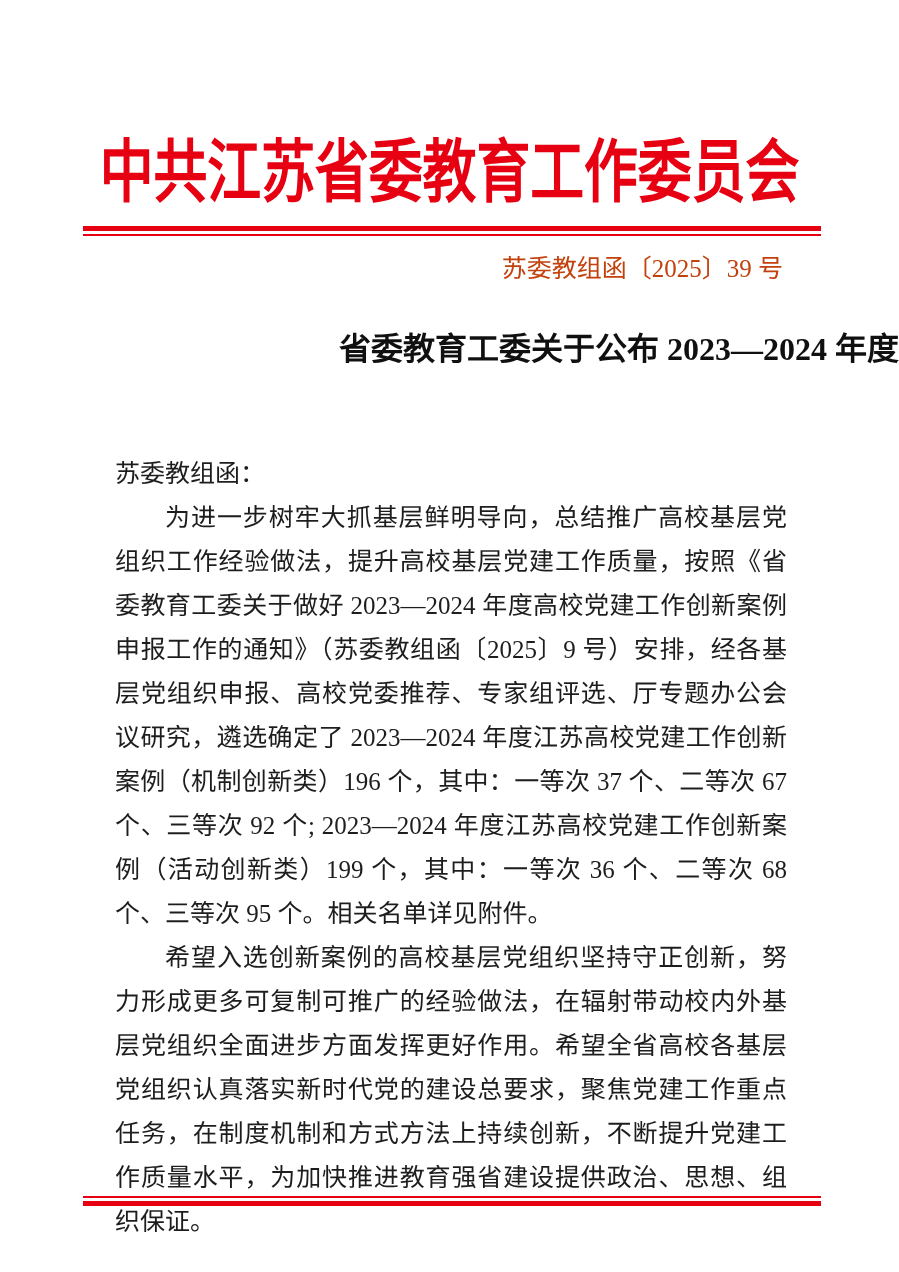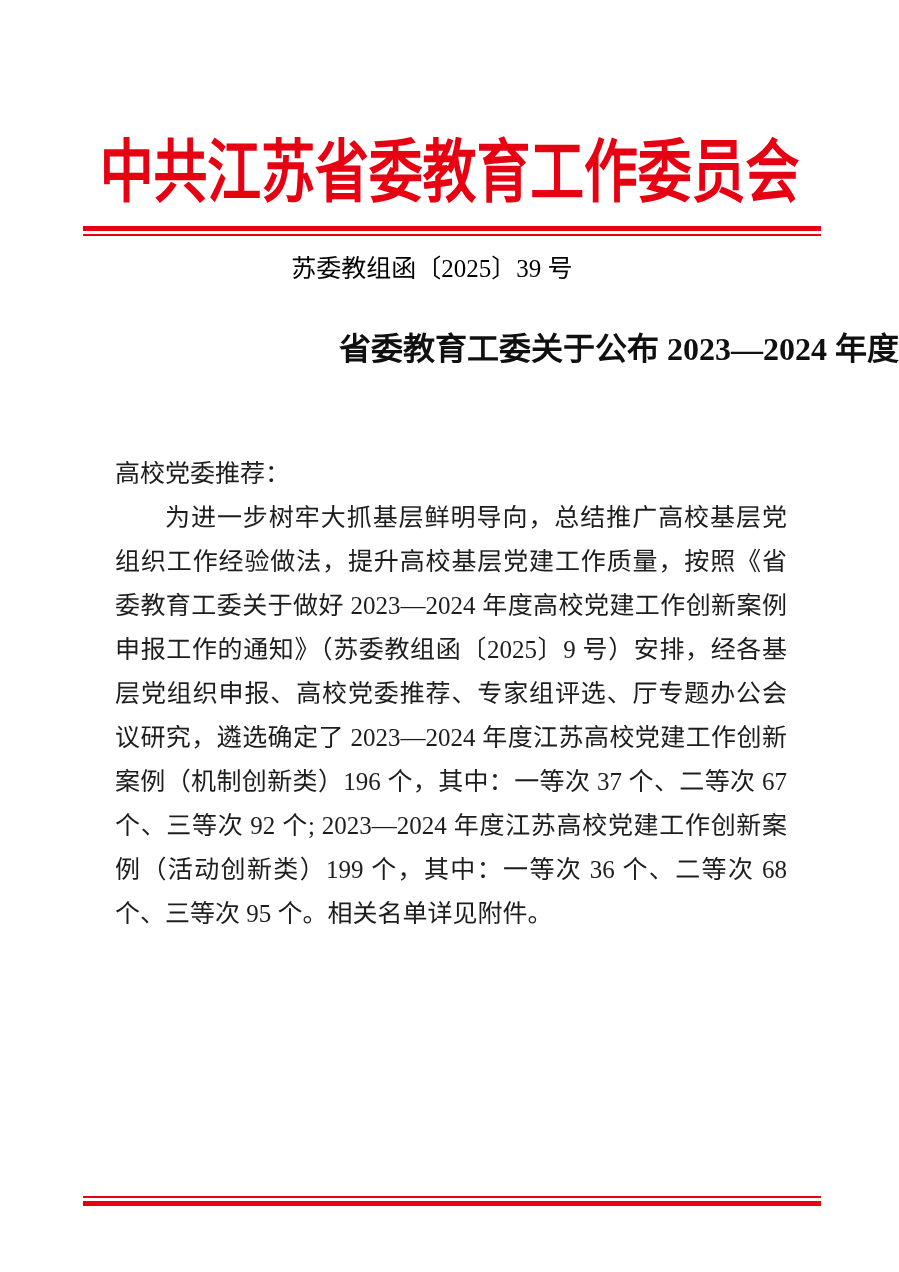--- a/index.html
+++ b/index.html
@@ -47,26 +47,26 @@
   .bar { width: 100%; background: var(--accent-red, #e60012); }
   .bar-thick { height: 5px; }
   .bar-thin { height: 2px; }
   .rule-top .bar-thick { margin-bottom: 3px; }
   .rule-bottom .bar-thin { margin-bottom: 3px; }
 
   
   .doc-number {
     position: absolute;
     top: 252px;
-    left: 98px;
+    left: 115px;
     width: 668px;
-    text-align: center;
+    text-align: right;
     font-size: 25px;
     line-height: 34px;
-    color: #000000;
+    color: #c2410c;
     white-space: nowrap;
   }
 
   
   .doc-title {
     position: absolute;
     top: 327px;
     left: 0;
     width: 100%;
     text-align: right;
@@ -103,22 +103,23 @@
     <div class="bar bar-thin"></div>
   </div>
 
   <div class="doc-number">苏委教组函〔2025〕39 号</div>
 
   <div class="doc-title">
     <div>省委教育工委关于公布 2023—2024 年度</div>
   </div>
 
   <div class="body-text">
-    <p class="salutation">高校党委推荐：</p>
+    <p class="salutation">苏委教组函：</p>
     <p class="para">为进一步树牢大抓基层鲜明导向，总结推广高校基层党组织工作经验做法，提升高校基层党建工作质量，按照《省委教育工委关于做好 2023—2024 年度高校党建工作创新案例申报工作的通知》（苏委教组函〔2025〕9 号）安排，经各基层党组织申报、高校党委推荐、专家组评选、厅专题办公会议研究，遴选确定了 2023—2024 年度江苏高校党建工作创新案例（机制创新类）196 个，其中：一等次 37 个、二等次 67 个、三等次 92 个; 2023—2024 年度江苏高校党建工作创新案例（活动创新类）199 个，其中：一等次 36 个、二等次 68 个、三等次 95 个。相关名单详见附件。</p>
+    <p class="para">希望入选创新案例的高校基层党组织坚持守正创新，努力形成更多可复制可推广的经验做法，在辐射带动校内外基层党组织全面进步方面发挥更好作用。希望全省高校各基层党组织认真落实新时代党的建设总要求，聚焦党建工作重点任务，在制度机制和方式方法上持续创新，不断提升党建工作质量水平，为加快推进教育强省建设提供政治、思想、组织保证。</p>
   </div>
 
   <div class="rule rule-bottom">
     <div class="bar bar-thin"></div>
     <div class="bar bar-thick"></div>
   </div>
 
 </div>
 
 </body></html>

